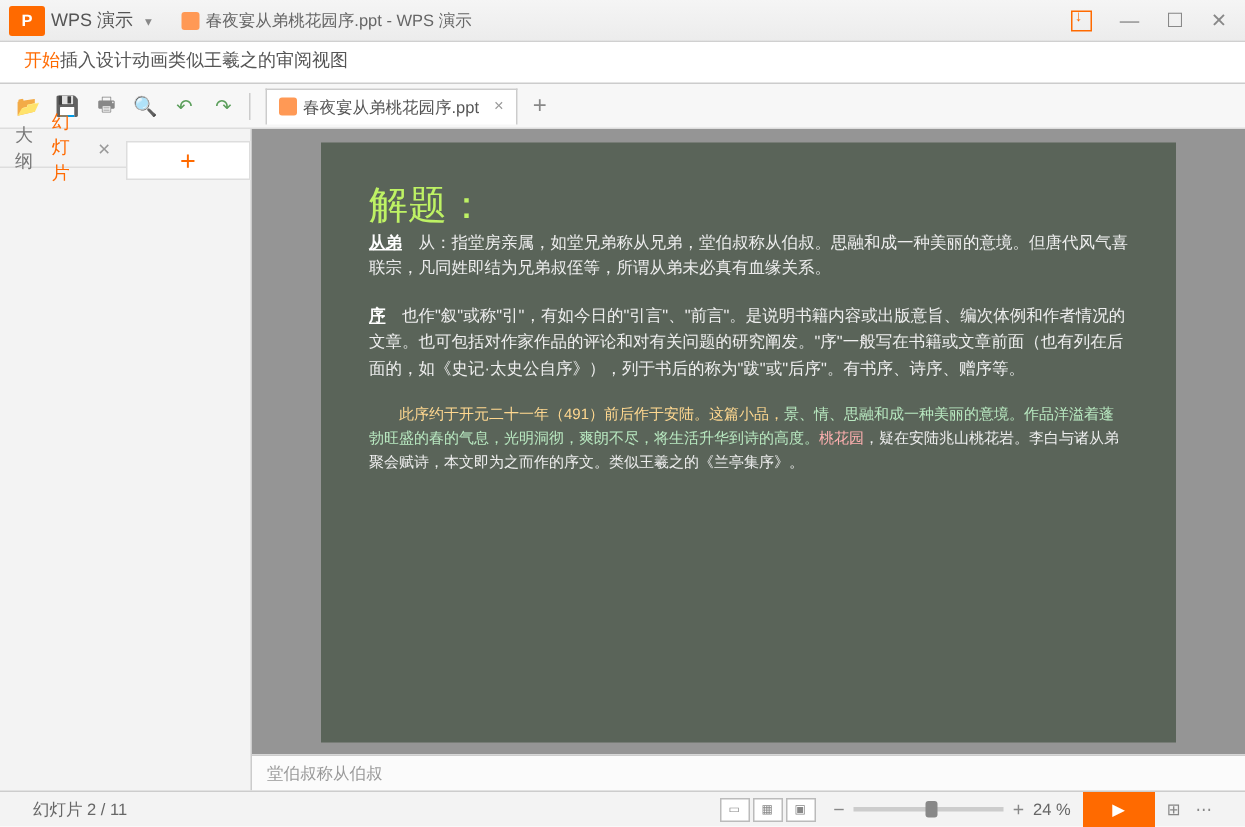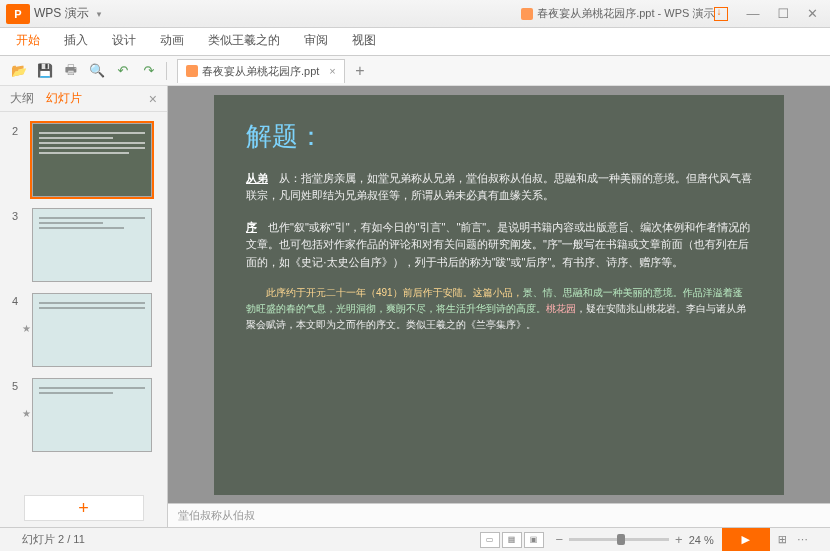--- a/index.html
+++ b/index.html
@@ -1,56 +1,56 @@
 <!DOCTYPE html>
 <html><head>
 <meta charset="utf-8">
 <style>
 *{margin:0;padding:0;box-sizing:border-box;font-family:"Microsoft YaHei","SimSun",sans-serif}
 body{width:830px;height:551px;overflow:hidden;background:#fff;display:flex;flex-direction:column}
 .titlebar{height:28px;background:linear-gradient(#f5f5f5,#ececec);display:flex;align-items:center;border-bottom:1px solid #d0d0d0}
 .app-icon{width:24px;height:20px;background:#ff6a00;margin:0 4px 0 6px;border-radius:2px;display:flex;align-items:center;justify-content:center;color:#fff;font-size:11px;font-weight:bold}
 .app-name{font-size:12px;color:#555;margin-right:8px}
 .tb-dd{font-size:9px;color:#888;margin-right:20px}
-.doc-title{font-size:11px;color:#666;flex:1;text-align:center;display:flex;align-items:center;justify-content:flex-end;gap:4px}
+.doc-title{font-size:11px;color:#666;flex:1;text-align:center;display:flex;align-items:center;justify-content:flex-start;gap:4px}
 .doc-ic{width:12px;height:12px;background:#ff9955;border-radius:2px}
 .win-ctrls{display:flex;gap:18px;margin-right:12px;align-items:center}
 .wc{font-size:13px;color:#888;cursor:pointer}
 .wc-dl{width:14px;height:14px;border:1.5px solid #ff6a00;position:relative}
 .wc-dl::after{content:"↓";position:absolute;top:-2px;left:1px;font-size:10px;color:#ff6a00}
-.menubar{height:28px;display:flex;align-items:flex-end;border-bottom:1px solid #ccc;padding-left:16px;gap:24px;font-size:12px;color:#555}
+.menubar{height:28px;display:flex;align-items:flex-end;border-bottom:1px solid #ccc;padding-left:16px;font-size:12px;color:#555}
 .mi{padding-bottom:6px;cursor:pointer}
 .mi.active{color:#ff6a00}
 .toolbar{height:30px;background:#f7f7f7;display:flex;align-items:center;border-bottom:1px solid #ddd;padding:0 6px}
 .tb-ic{width:18px;height:18px;margin:0 4px;cursor:pointer;display:flex;align-items:center;justify-content:center;font-size:13px}
 .tb-sep{width:1px;height:18px;background:#ccc;margin:0 4px}
 .doctab{height:24px;display:flex;align-items:center;background:#fff;border:1px solid #ccc;border-bottom:none;padding:0 8px;margin-left:6px;font-size:11px;color:#555;gap:4px}
 .doctab-close{color:#999;margin-left:6px;cursor:pointer}
 .newtab{width:22px;height:22px;display:flex;align-items:center;justify-content:center;color:#888;font-size:16px;cursor:pointer;margin-left:4px}
 .main{flex:1;display:flex;min-height:0}
-.sidebar{width:168px;background:#f3f3f3;border-right:1px solid #ccc;display:flex;flex-direction:column}
+.sidebar{width:168px;background:#f3f3f3;border-right:1px solid #ccc;display:flex;flex-direction:row}
 .sb-tabs{height:26px;display:flex;align-items:center;padding:0 10px;gap:12px;font-size:12px;border-bottom:1px solid #ddd}
 .sb-tab{color:#777;cursor:pointer}
 .sb-tab.active{color:#ff6a00}
 .sb-close{margin-left:auto;font-size:14px;color:#999;cursor:pointer}
 .thumbs{flex:1;overflow:auto;padding:8px 0}
 .thumb-row{display:flex;align-items:flex-start;padding:3px 8px 8px 4px}
 .tn-num{width:14px;font-size:11px;color:#666;text-align:right;margin-right:4px;margin-top:2px}
 .tn-star{width:10px;font-size:10px;color:#999;margin-top:30px}
 .thumb{width:120px;height:74px;background:#5d6a5a;border:1px solid #aaa;cursor:pointer;position:relative;overflow:hidden}
 .thumb.sel{outline:2px solid #ff6a00}
 .thumb.light{background:#d8e8e8}
 .th-lines{position:absolute;top:8px;left:6px;right:6px}
 .th-line{height:2px;background:rgba(255,255,255,0.6);margin-bottom:3px}
 .thumb.light .th-line{background:rgba(80,80,80,0.4)}
 .new-slide{margin:8px auto 6px;width:120px;height:26px;border:1px solid #ddd;background:#fff;display:flex;align-items:center;justify-content:center;color:#ff6a00;font-size:18px;cursor:pointer}
 .canvas{flex:1;display:flex;flex-direction:column;background:#fff}
 .slide-area{flex:1;background:#959595;display:flex;align-items:center;justify-content:center;padding:16px;min-height:0}
 .slide{width:570px;height:400px;background:#5a6459;color:#fff;padding:24px 32px;font-size:11px;overflow:hidden;position:relative}
-.s-title{font-size:26px;color:#7dd3fc;font-family:"KaiTi",serif;margin-bottom:16px}
+.s-title{font-size:26px;color:#bef264;font-family:"KaiTi",serif;margin-bottom:0}
 .s-sub{font-size:15px;color:#fff;margin-bottom:18px;letter-spacing:2px}
 .s-sub u{text-decoration:underline;margin:0 4px}
 .s-sub .hl{color:#a8e8f0}
 .s-p{font-size:11px;line-height:1.6;margin-bottom:14px;color:#eee}
 .s-p b{color:#fff;font-weight:bold;text-decoration:underline}
 .s-p .k{color:#ffd890}
 .s-p .g{color:#b8e8c0}
 .notes{height:24px;border-top:1px solid #ccc;padding:4px 10px;font-size:11px;color:#999;background:#fbfbfb}
 .statusbar{height:24px;background:#f3f3f3;border-top:1px solid #ccc;display:flex;align-items:center;font-size:11px;color:#666;padding:0 22px}
 .sb-left{flex:1}

